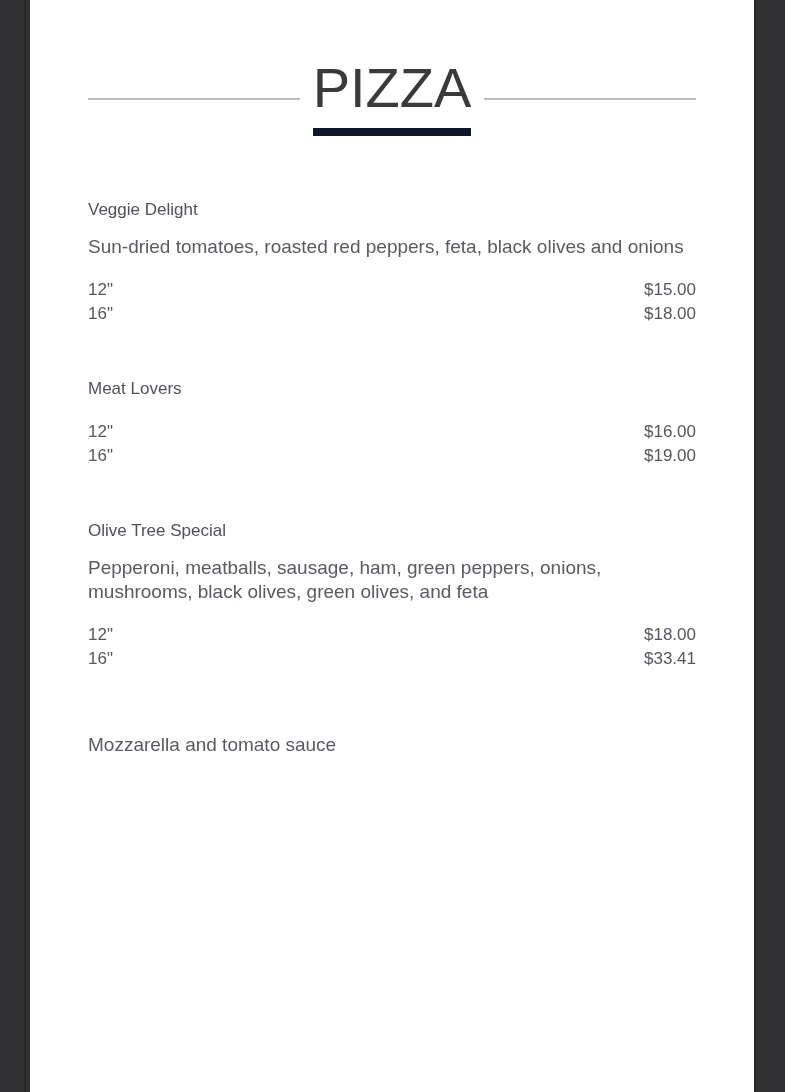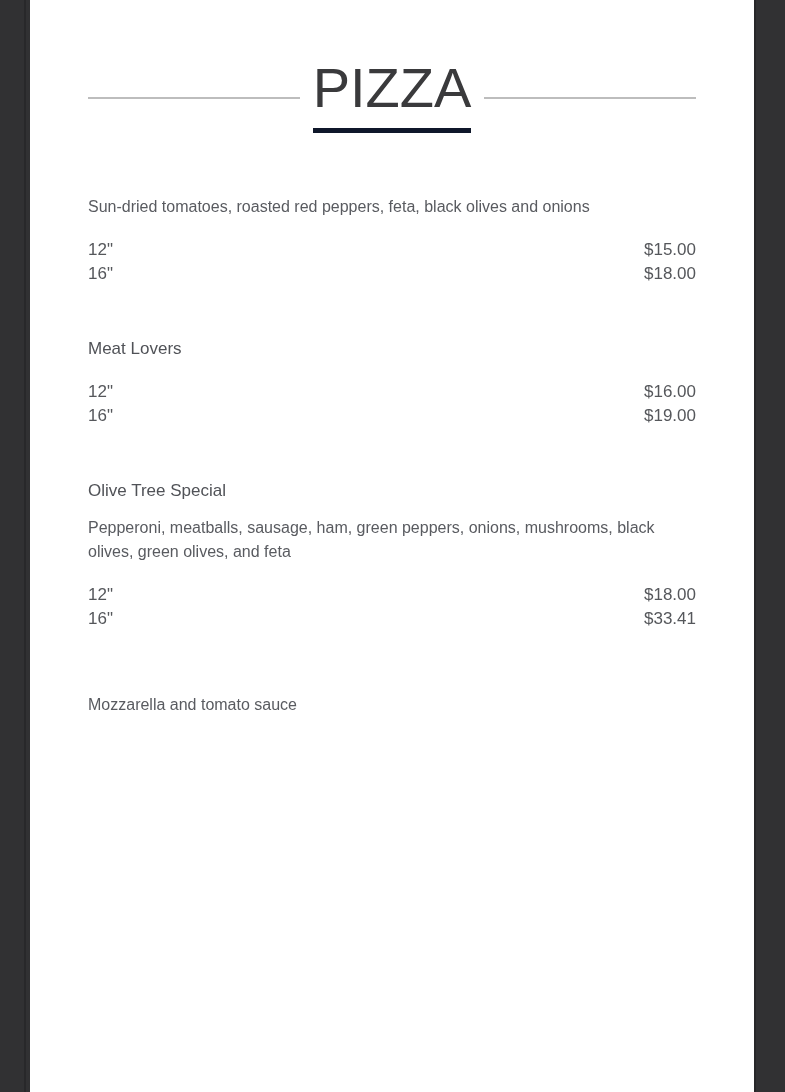--- a/index.html
+++ b/index.html
@@ -40,35 +40,35 @@
     height: 2px;
     background: #bdbdbd;
   }
   .heading-text {
     margin: 0 13px;
     max-width: 178px;
     font-size: 56px;
     line-height: 52px;
     color: #3a3a3c;
     padding-bottom: 14px;
-    border-bottom: 5px solid #0f172a;
+    border-bottom: 8px solid #0f172a;
     text-align: left;
   }
   .menu-section--second .menu-heading { margin-top: 79px; }
 
   .menu-item { margin-top: 51px; color: #55575b; }
   .menu-item--first { margin-top: 62px; }
   .item-name {
     font-size: 17px;
     line-height: 24px;
     color: #505257;
   }
   .item-desc {
     margin-top: 13px;
-    font-size: 16px;
+    font-size: 19px;
     line-height: 24px;
     color: #595b60;
   }
   .price-rows { margin-top: 19px; }
   .price-row {
     display: flex;
     justify-content: space-between;
     font-size: 17px;
     line-height: 24px;
     color: #55575b;
@@ -80,20 +80,21 @@
 <div class="page">
 
   <section class="menu-section menu-section--first">
     <h2 class="menu-heading">
       <span class="hline"></span>
       <span class="heading-text">PIZZA</span>
       <span class="hline"></span>
     </h2>
 
     <div class="menu-item menu-item--first">
+      <div class="item-name">Veggie Delight</div>
       <div class="item-desc">Sun-dried tomatoes, roasted red peppers, feta, black olives and onions</div>
       <div class="price-rows">
         <div class="price-row">
           <span class="size">12"</span>
           <span class="price">$15.00</span>
         </div>
         <div class="price-row">
           <span class="size">16"</span>
           <span class="price">$18.00</span>
         </div>

